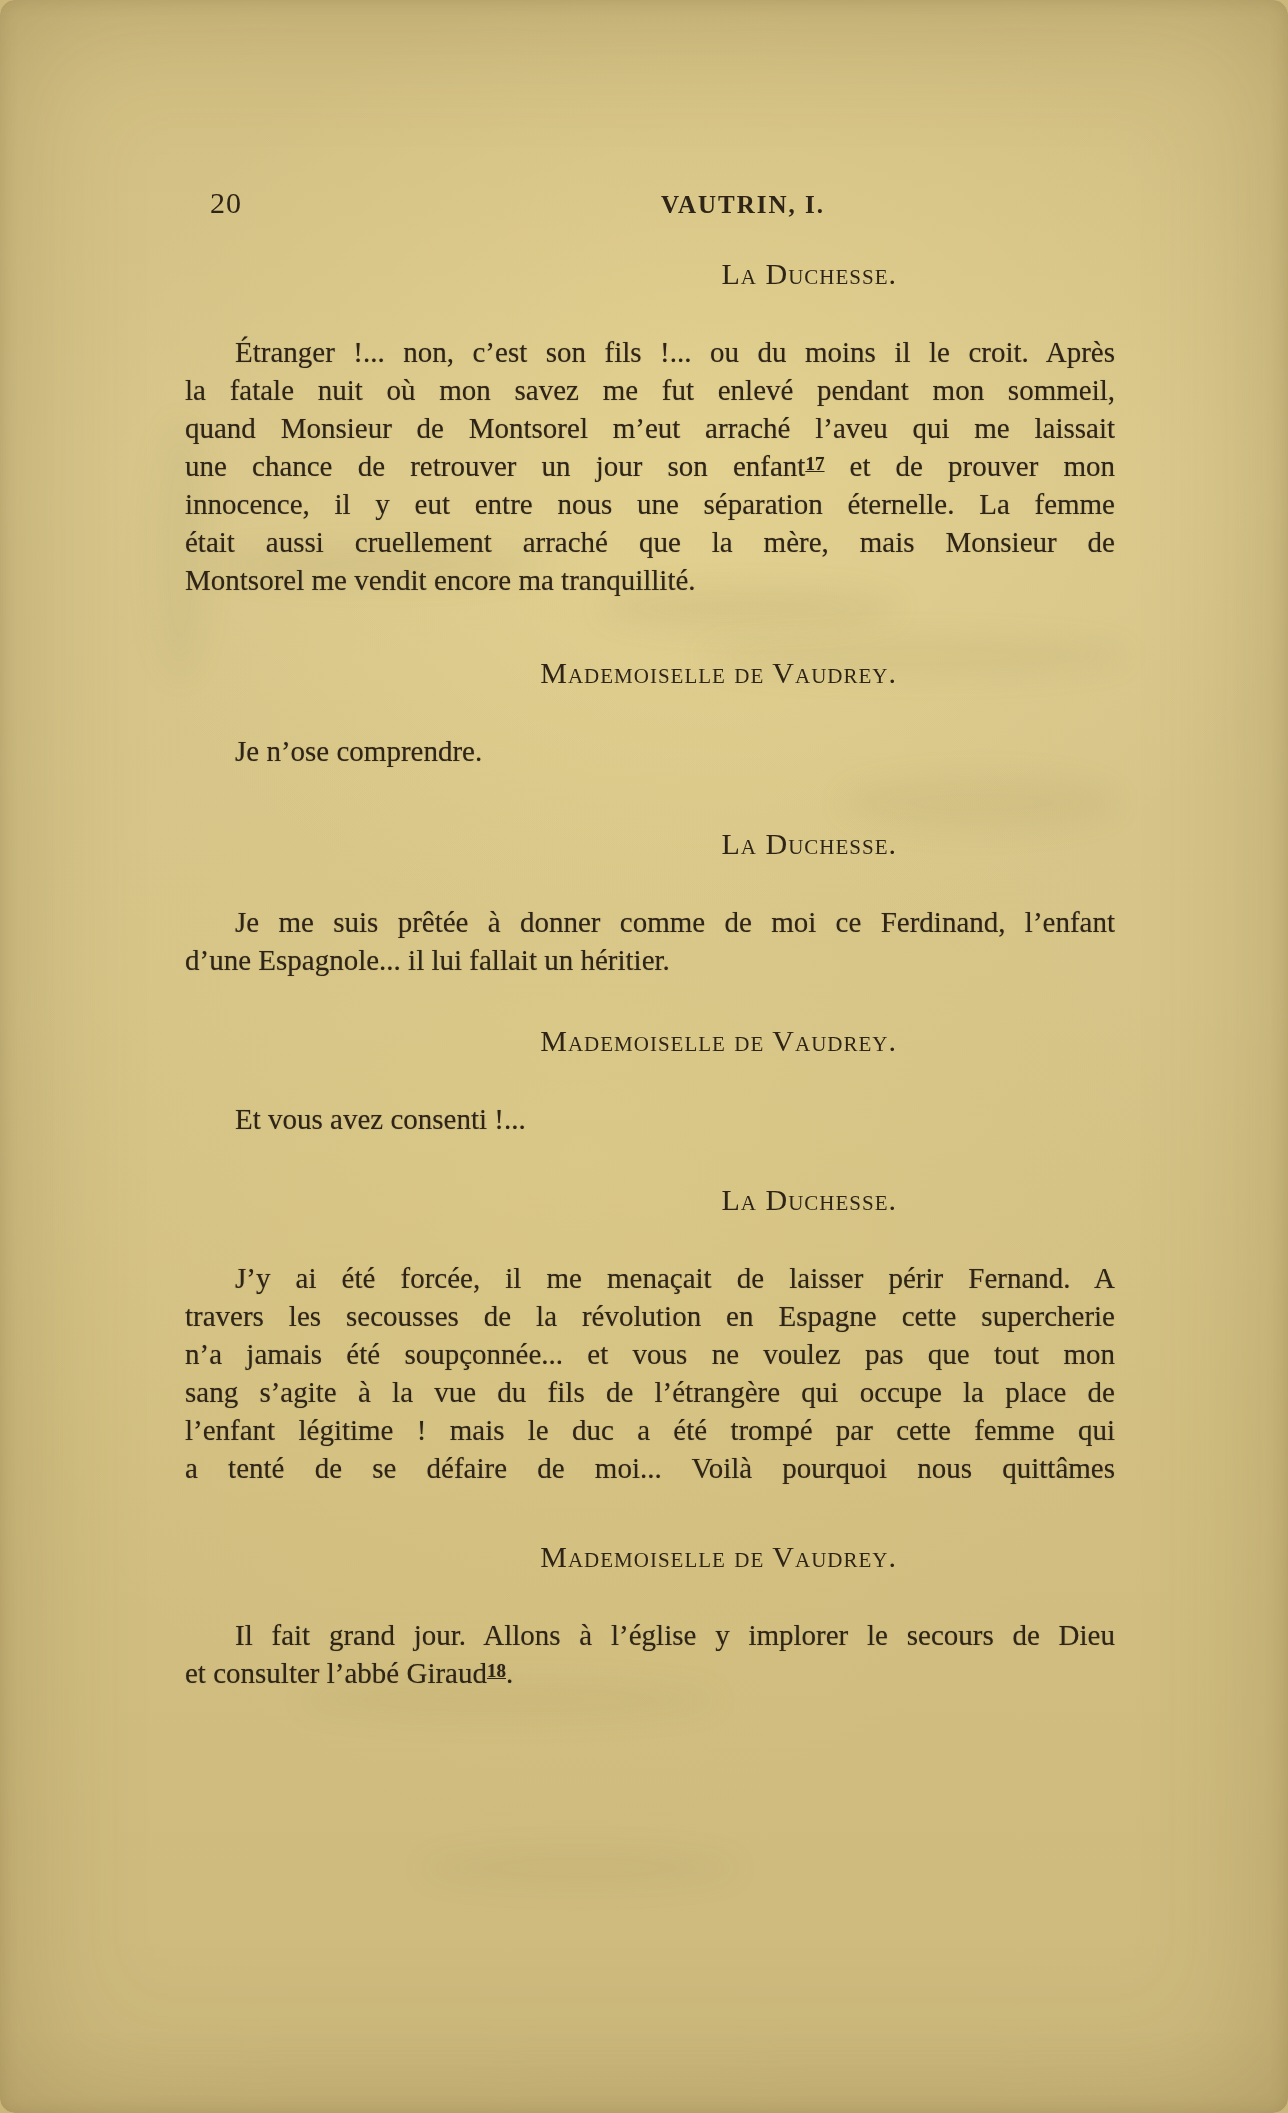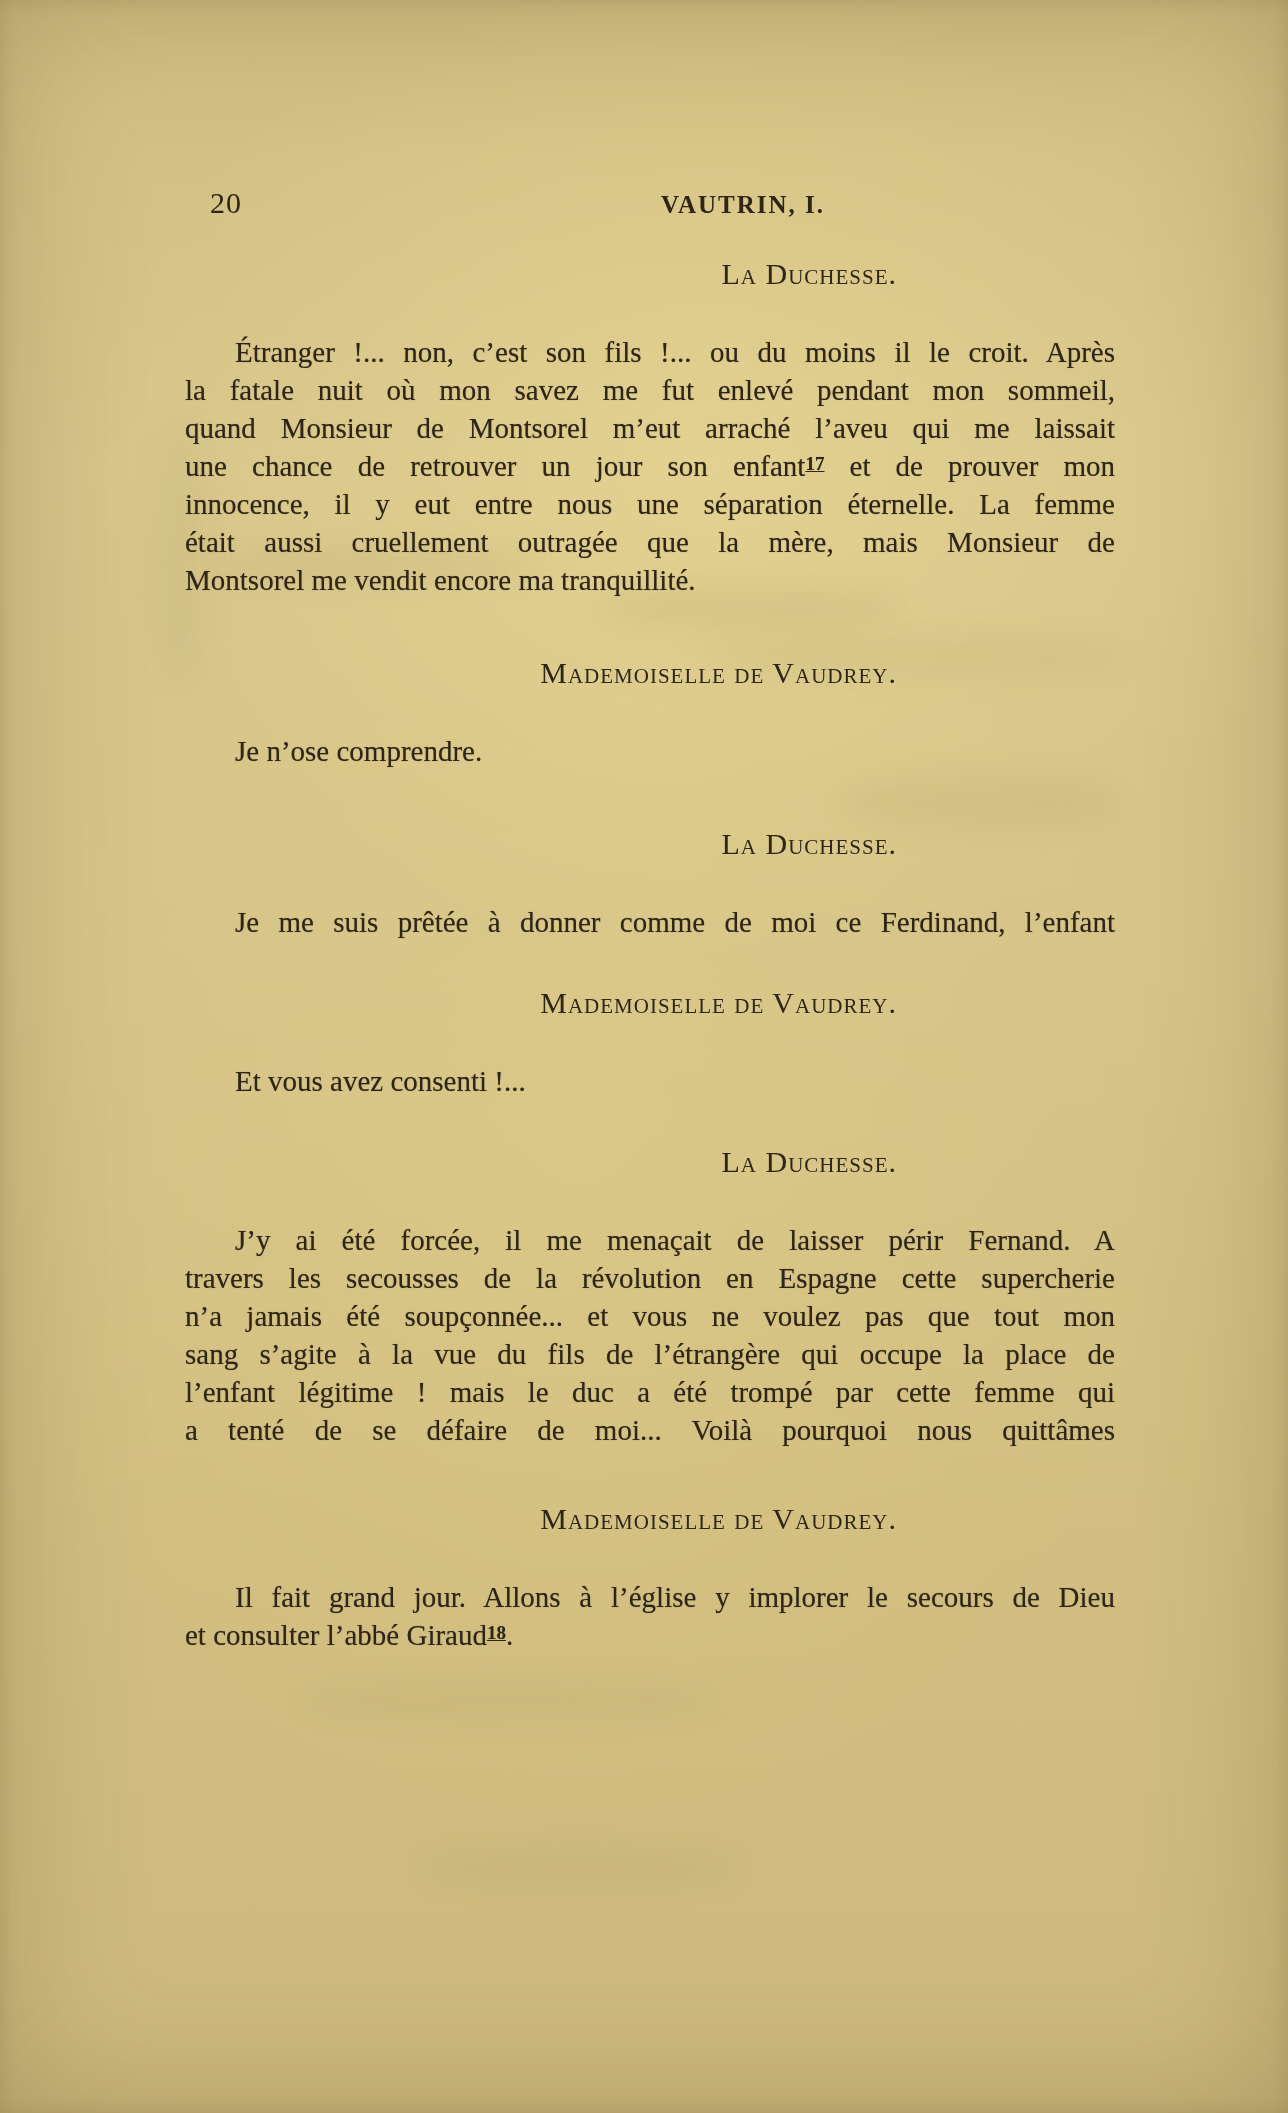--- a/index.html
+++ b/index.html
@@ -11,20 +11,21 @@
   }
   .page{
     position:relative;width:1288px;height:2113px;overflow:hidden;
     background-color:#d3c084;
     background-image:
       radial-gradient(ellipse 900px 700px at 55% 22%, rgba(236,219,150,0.55), rgba(236,219,150,0) 70%),
       radial-gradient(ellipse 800px 900px at 45% 55%, rgba(228,210,140,0.35), rgba(228,210,140,0) 75%),
       linear-gradient(180deg,#d2bf82 0%,#d7c58a 22%,#d6c488 46%,#d1be80 72%,#cdb97c 100%);
     box-shadow:inset 0 0 140px rgba(92,76,36,0.28), inset 0 0 18px rgba(92,76,36,0.18);
     color:#2e2517;
+    border-radius:15px;
   }
   
   .spot{position:absolute;background:rgba(125,110,58,0.09);filter:blur(14px);border-radius:50%;}
   .s1{left:210px;top:548px;width:330px;height:34px;}
   .s2{left:600px;top:588px;width:300px;height:40px;}
   .s3{left:700px;top:636px;width:430px;height:40px;background:rgba(125,110,58,0.07);}
   .s4{left:840px;top:775px;width:280px;height:55px;background:rgba(125,110,58,0.07);}
   .s5{left:300px;top:1680px;width:420px;height:40px;background:rgba(125,110,58,0.06);}
   .s6{left:420px;top:1850px;width:320px;height:36px;background:rgba(125,110,58,0.06);}
   .s7{left:150px;top:420px;width:60px;height:260px;background:rgba(125,110,58,0.05);}
@@ -77,30 +78,31 @@
       <span class="running-title">VAUTRIN, I.</span>
     </div>
     <div id="dialogue">
         <div class="speaker-heading" style="margin-top: 34px;">La Duchesse.</div>
         <div class="speech">
           <div class="line indent justify">Étranger !... non, c’est son fils !... ou du moins il le croit. Après</div>
           <div class="line justify">la fatale nuit où mon savez me fut enlevé pendant mon sommeil,</div>
           <div class="line justify">quand Monsieur de Montsorel m’eut arraché l’aveu qui me laissait</div>
           <div class="line justify">une chance de retrouver un jour son enfant<sup>17</sup> et de prouver mon</div>
           <div class="line justify">innocence, il y eut entre nous une séparation éternelle. La femme</div>
-          <div class="line justify">était aussi cruellement outragée que la mère, mais Monsieur de</div>
+          <div class="line justify">était aussi cruellement arraché que la mère, mais Monsieur de</div>
           <div class="line">Montsorel me vendit encore ma tranquillité.</div>
         </div>
         <div class="speaker-heading" style="margin-top: 56px;">Mademoiselle de Vaudrey.</div>
         <div class="speech">
           <div class="line indent">Je n’ose comprendre.</div>
         </div>
         <div class="speaker-heading" style="margin-top: 56px;">La Duchesse.</div>
         <div class="speech">
           <div class="line indent justify">Je me suis prêtée à donner comme de moi ce Ferdinand, l’enfant</div>
+          <div class="line">d’une Espagnole... il lui fallait un héritier.</div>
         </div>
         <div class="speaker-heading" style="margin-top: 44px;">Mademoiselle de Vaudrey.</div>
         <div class="speech">
           <div class="line indent">Et vous avez consenti !...</div>
         </div>
         <div class="speaker-heading" style="margin-top: 44px;">La Duchesse.</div>
         <div class="speech">
           <div class="line indent justify">J’y ai été forcée, il me menaçait de laisser périr Fernand. A</div>
           <div class="line justify">travers les secousses de la révolution en Espagne cette supercherie</div>
           <div class="line justify">n’a jamais été soupçonnée... et vous ne voulez pas que tout mon</div>

